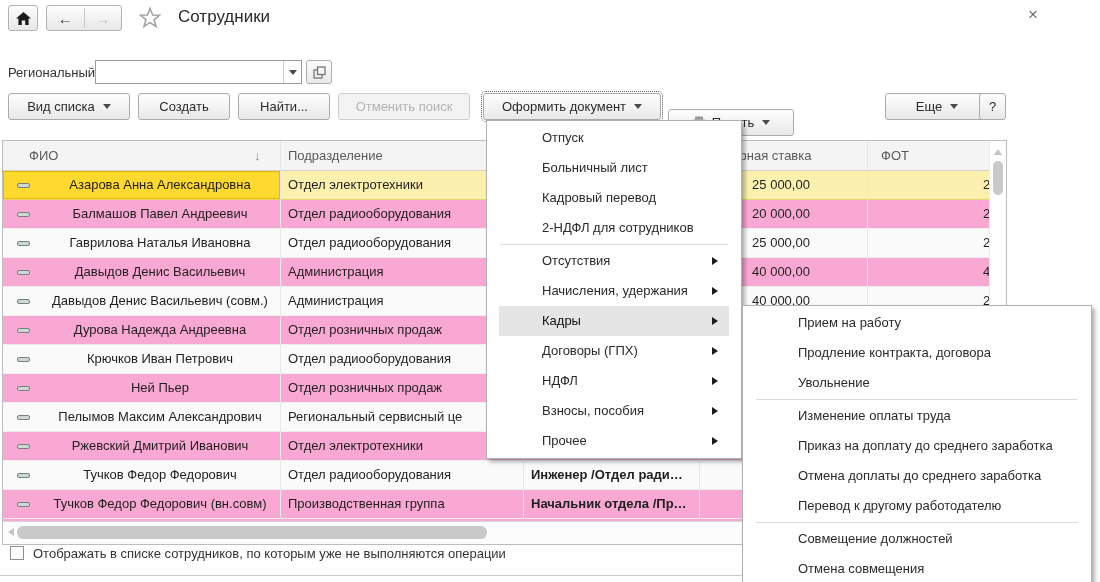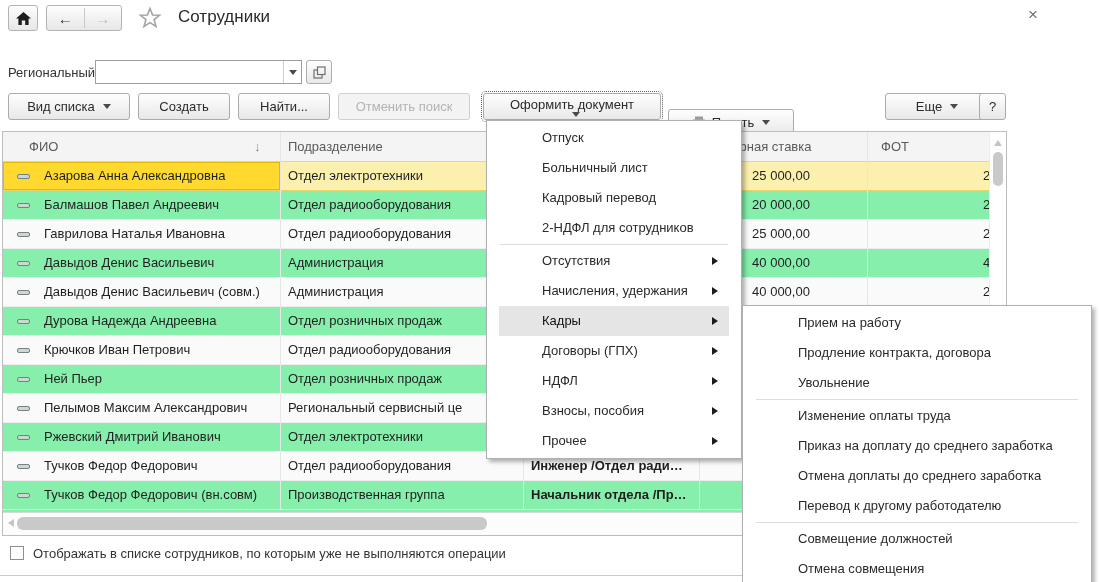--- a/index.html
+++ b/index.html
@@ -27,34 +27,34 @@
   .openbtn{position:absolute;left:306px;top:60px;width:26px;height:24px;box-sizing:border-box;border:1px solid #adadad;border-radius:3px;
         background:linear-gradient(#fdfdfd,#e9e9e9);display:flex;align-items:center;justify-content:center;}
 
   
   .btn{position:absolute;top:93px;height:27px;box-sizing:border-box;border:1px solid #ababab;border-radius:3px;
        background:linear-gradient(#fefefe,#e8e8e8);display:flex;align-items:center;justify-content:center;
        padding:0 10px;color:#2b2b2b;white-space:nowrap;}
   .btn .cardown{margin-left:8px;}
   .cardown{width:0;height:0;border-top:5px solid #4a4a4a;border-left:4px solid transparent;border-right:4px solid transparent;}
   .disabled{color:#b3b3b3;background:#f3f3f3;border-color:#cfcfcf;}
-  .focused{outline:1px dotted #5f5f5f;outline-offset:1px;flex-direction:column;}
-
-  
-  .table-wrap{position:absolute;left:2px;top:131px;width:1005px;height:405px;box-sizing:border-box;
-       border:1px solid #bdbdbd;background:#86efac;}
+  .focused{outline:1px dotted #5f5f5f;outline-offset:1px;}
+
+  
+  .table-wrap{position:absolute;left:2px;top:140px;width:1005px;height:405px;box-sizing:border-box;
+       border:1px solid #bdbdbd;background:#f9a8d4;}
   .thead{position:absolute;left:0;top:0;width:1003px;height:30px;background:#f4f4f4;border-bottom:1px solid #d2d2d2;box-sizing:border-box;}
   .thead .hlbl{position:absolute;top:7px;color:#5a5a5a;white-space:nowrap;}
   .vline{position:absolute;top:0;width:1px;height:378px;background:#e6e6e6;}
   .trow{position:absolute;left:0;width:987px;height:29px;box-sizing:border-box;border-bottom:1px solid #ededed;overflow:hidden;}
   .trow.alt{background:#fafafa;}
   .trow.sel{background:#fbf0ae;border-bottom:1px solid #e7d36b;}
   .fio-hl{position:absolute;left:0;top:0;width:277px;height:28px;box-sizing:border-box;background:#ffd92e;border:1px solid #e3ba00;}
   .cell{position:absolute;top:6px;white-space:nowrap;overflow:hidden;color:#1f1f1f;}
-  .c-fio{left:41px;width:232px;}
+  .c-fio{left:41px;width:232px;text-align:center;}
   .c-dept{left:285px;width:233px;}
   .c-pos{left:528px;width:166px;font-weight:bold;}
   .c-rate{left:698px;width:160px;text-align:center;}
   .c-fot{left:980px;width:80px;}
   .ricon{position:absolute;left:14px;top:12px;width:13px;height:5px;border:1px solid #75827f;border-radius:2px;
         background:#cdd8d4;box-sizing:border-box;}
   .vscroll{position:absolute;right:0;top:0;width:16px;height:379px;background:#fff;border-left:1px solid #ececec;}
   .uparr{position:absolute;left:4px;top:8px;width:0;height:0;border-bottom:6px solid #c4c4c4;
         border-left:4px solid transparent;border-right:4px solid transparent;}
   .vthumb{position:absolute;left:3px;top:20px;width:10px;height:34px;background:#c9c9c9;border-radius:5px;}

